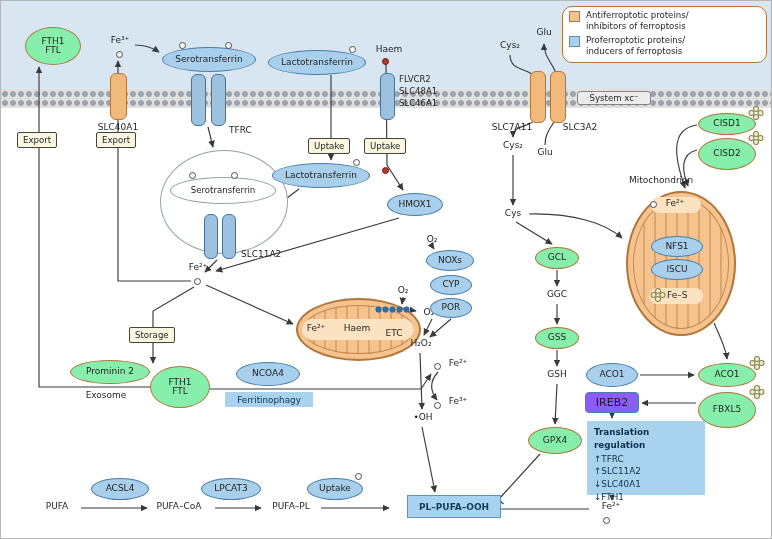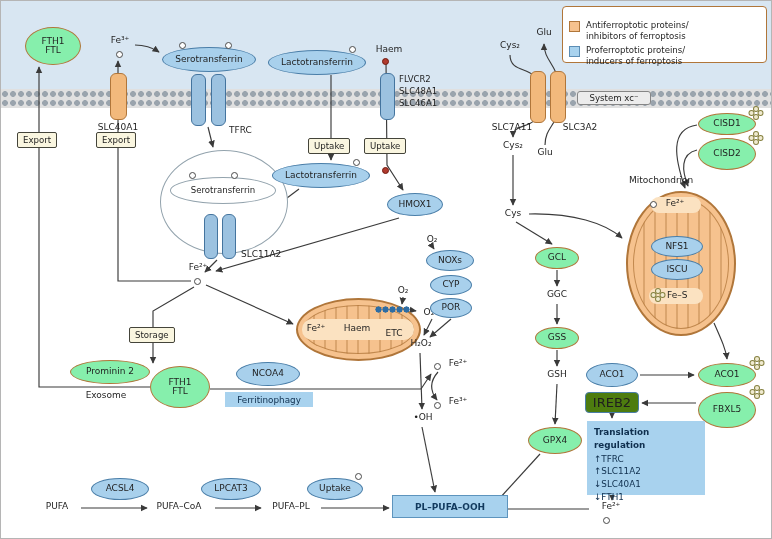--- a/index.html
+++ b/index.html
@@ -23,26 +23,26 @@
 .blue-t{background:#9cc2e0;border:1.4px solid #44749e}
 .orange-t{background:#f2b97c;border:1.4px solid #b0763a}
 .ion{position:absolute;width:7px;height:7px;border-radius:50%;background:#fefefe;border:1.3px solid #4a4a4a}
 .ion.red{background:#b03a2e;border-color:#73190e}
 .mito{position:absolute;border-radius:50%;background:#f6c28e;border:2px solid #b0763a}
 .mito-inner{position:absolute;left:5px;top:5px;right:5px;bottom:5px;border-radius:50%;border:1.3px solid rgba(176,118,58,.75);background:repeating-linear-gradient(90deg,rgba(176,118,58,0) 0 9px,rgba(176,118,58,.38) 9px 11px)}
 .mito-band{position:absolute;background:#fbe2c1;border-radius:10px}
 .beads{position:absolute;background-image:radial-gradient(circle at 3.5px 4.5px,#2f6da3 2.9px,rgba(0,0,0,0) 3.3px);background-size:7px 9px;background-repeat:repeat-x}
 .cluster{position:absolute;width:13px;height:13px}
 .cluster::before{content:"";position:absolute;left:4.5px;top:0;width:4px;height:4px;border-radius:50%;background:#f0ead0;box-shadow:0 0 0 1px #85803f,-4.5px 4px 0 0 #f0ead0,-4.5px 4px 0 1px #85803f,4.5px 4px 0 0 #f0ead0,4.5px 4px 0 1px #85803f,0 8px 0 0 #f0ead0,0 8px 0 1px #85803f}
-.legend{position:absolute;background:#fff;border:1.5px solid #b0763a;border-radius:4px;padding:13px 6px;display:flex;flex-direction:column;gap:4px}
+.legend{position:absolute;background:#fff;border:1.5px solid #b0763a;border-radius:10px;padding:3px 6px;display:flex;flex-direction:column;gap:4px}
 .legend-row{display:flex;gap:6px;align-items:flex-start}
 .swatch{width:11px;height:11px;border:1px solid;flex:0 0 auto;margin-top:1px}
 .legend-text{font-size:8.6px;line-height:1.25;white-space:pre-line}
 .sysxc{position:absolute;background:#ececec;border:1px solid #868686;border-radius:3px;font-size:8.6px;padding:1px 6px;text-align:center}
-.ireb2{position:absolute;background:#4d7c0f;border:1.6px solid #4a7ea8;border-radius:4px;font-size:13px;display:flex;align-items:center;justify-content:center}
+.ireb2{position:absolute;background:#8b5cf6;border:1.6px solid #4a7ea8;border-radius:4px;font-size:11px;display:flex;align-items:center;justify-content:center}
 .trbox{position:absolute;background:#a8d2ee;padding:5px 7px;font-size:8.8px;line-height:1.45;color:#0f2f4e}
 .trbox .t{font-weight:bold;margin-bottom:1px}
 .plbox{position:absolute;background:#a8d2ee;border:1px solid #5d94bd;display:flex;align-items:center;justify-content:center;font-size:9px;font-weight:bold;color:#123a5e}
 </style>
 </head>
 <body>
 
 <div class="canvas">
   <div class="extracellular"></div>
   <div class="membrane"></div>
@@ -236,14 +236,14 @@
   <div class="txt" style="left:592px;top:500px;width:36px">Fe²⁺</div>
   <span class="ion" style="left:602px;top:516px"></span>
 
   <div class="txt" style="left:34px;top:500px;width:44px">PUFA</div>
   <div class="oval blue" style="left:90px;top:477px;width:58px;height:22px">ACSL4</div>
   <div class="txt" style="left:146px;top:500px;width:64px">PUFA–CoA</div>
   <div class="oval blue" style="left:200px;top:477px;width:60px;height:22px">LPCAT3</div>
   <div class="txt" style="left:262px;top:500px;width:56px">PUFA–PL</div>
   <div class="oval blue" style="left:306px;top:477px;width:56px;height:22px">Uptake</div>
   <span class="ion" style="left:354px;top:472px"></span>
-  <div class="plbox" style="left:391px;top:494px;width:116px;height:23px">PL–PUFA–OOH</div>
+  <div class="plbox" style="left:406px;top:494px;width:94px;height:23px">PL–PUFA–OOH</div>
 </div>
 
 </body></html>

